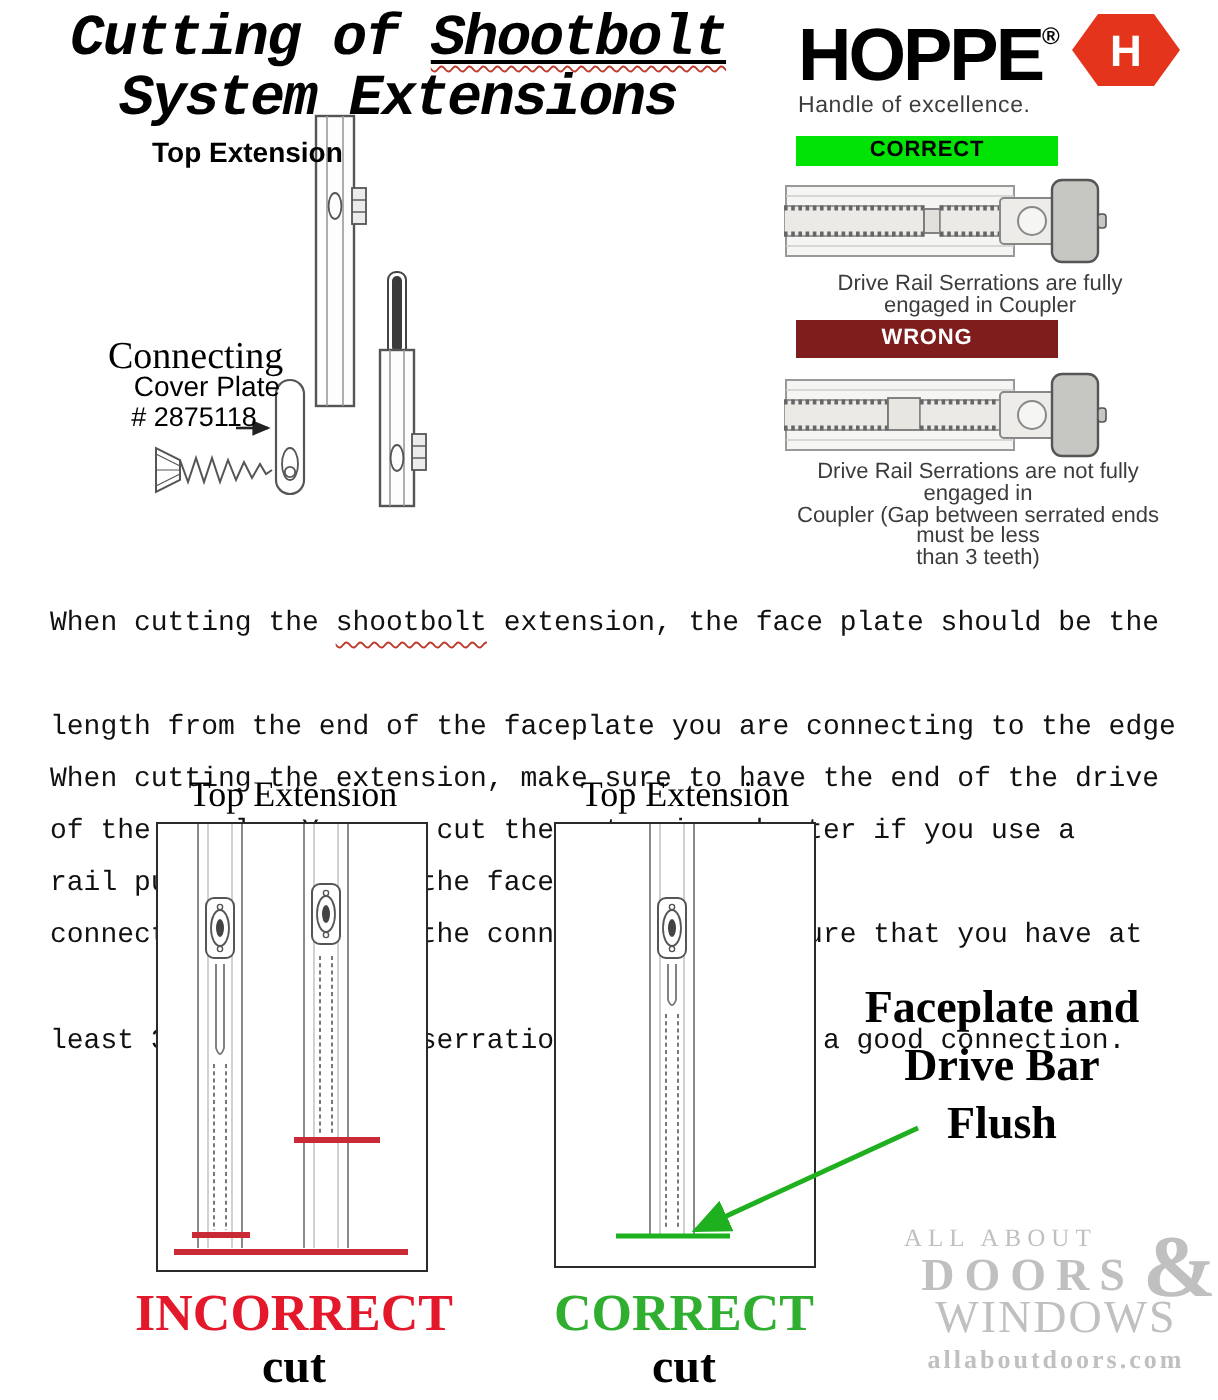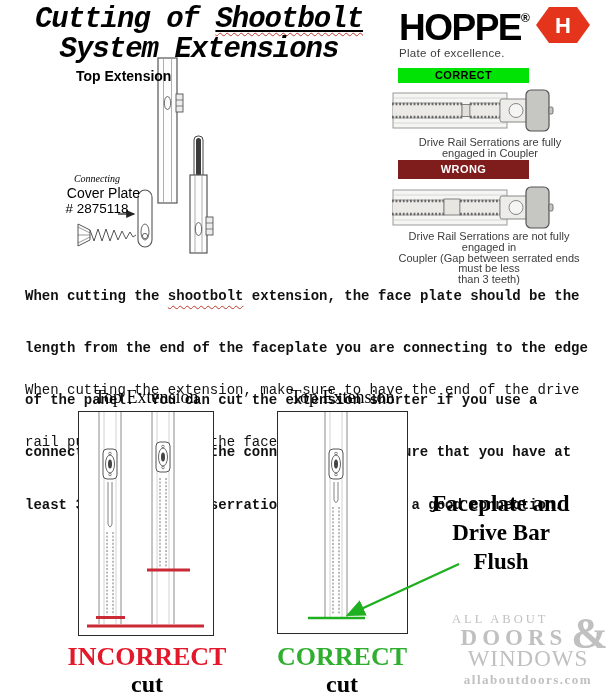--- a/index.html
+++ b/index.html
@@ -19,37 +19,37 @@
   .brand-row{position:relative;height:40px;white-space:nowrap;}
   .brand-name{font-weight:bold;font-size:37px;line-height:38px;letter-spacing:-1.5px;}
   .brand-reg{font-size:12px;vertical-align:18px;font-weight:bold;}
   .hex-svg{vertical-align:-4px;margin-left:2px;}
   .brand-tagline{font-size:11.5px;color:#3d3d3d;margin-top:1px;letter-spacing:0.3px;}
 
   
   .lbl-top-ext{left:76px;top:68px;font-weight:bold;font-size:14px;}
   .lbl-mid-ext{left:219px;top:142px;width:96px;font-weight:bold;font-size:14px;line-height:16px;text-align:center;}
   .lbl-cover{left:54px;top:171px;width:86px;text-align:center;line-height:15px;}
-  .lbl-cover .l1{font-family:"Liberation Serif",serif;font-size:10px;font-style:italic;}
+  .lbl-cover .l1{font-family:"Liberation Serif",serif;font-size:19px;}
   .lbl-cover .l2{font-weight:normal;font-size:14px;text-align:right;}
   .lbl-cover .l3{font-size:13.5px;}
 
   
   .banner{height:15px;width:131px;text-align:center;font-weight:bold;font-size:11px;
           line-height:15px;letter-spacing:0.4px;}
   .banner-correct{left:398px;top:68px;color:#000;}
   .banner-wrong{left:398px;top:160px;height:19px;line-height:19px;color:#fff;}
   .caption{font-size:11px;line-height:10.8px;color:#3c3c3c;text-align:center;}
   .caption-correct{left:401px;top:137px;width:178px;}
   .caption-wrong{left:386px;top:231px;width:206px;}
 
   
   .body-par{font-family:"Liberation Mono",monospace;font-size:14px;line-height:17.4px;
             white-space:pre;color:#111;}
-  .p1{left:25px;top:253px;font-weight:bold;}
+  .p1{left:25px;top:269px;}
   .p2{left:25px;top:347px;}
 
   
   .box-label{font-family:"Liberation Serif",serif;font-size:18px;text-align:center;}
   .box-label-left{left:78px;top:387px;width:137px;}
   .box-label-right{left:277px;top:387px;width:131px;}
   .cut-box{border:1.5px solid #2a2a2a;box-sizing:border-box;background:#fff;}
   .box-left{left:78px;top:411px;width:136px;height:225px;}
   .box-right{left:277px;top:411px;width:131px;height:223px;}
   .verdict{font-family:"Liberation Serif",serif;font-weight:bold;text-align:center;font-size:26px;}
@@ -81,21 +81,21 @@
   </div>
 
   <div class="abs brand">
     <div class="brand-row">
       <span class="brand-name">HOPPE</span><span class="brand-reg">®</span>
       <svg class="hex-svg" width="54" height="38" viewBox="0 0 54 38">
         <polygon points="0,19 13,1 41,1 54,19 41,37 13,37" style="fill: rgb(229, 52, 28);"></polygon>
         <text x="27" y="27" text-anchor="middle" font-family="Liberation Sans, sans-serif" font-weight="bold" font-size="22" fill="#ffffff">H</text>
       </svg>
     </div>
-    <div class="brand-tagline">Plate of excellence.</div>
+    <div class="brand-tagline">Handle of excellence.</div>
   </div>
 
   <svg class="abs" style="left:55px;top:56px;" width="265" height="204" viewBox="0 0 265 204">
     <defs>
       <marker id="arrB" markerWidth="8" markerHeight="8" refX="6" refY="3" orient="auto">
           <path d="M0,0 L7,3 L0,6 Z" fill="#222"></path>
         </marker>
     </defs>
 
     <g>

